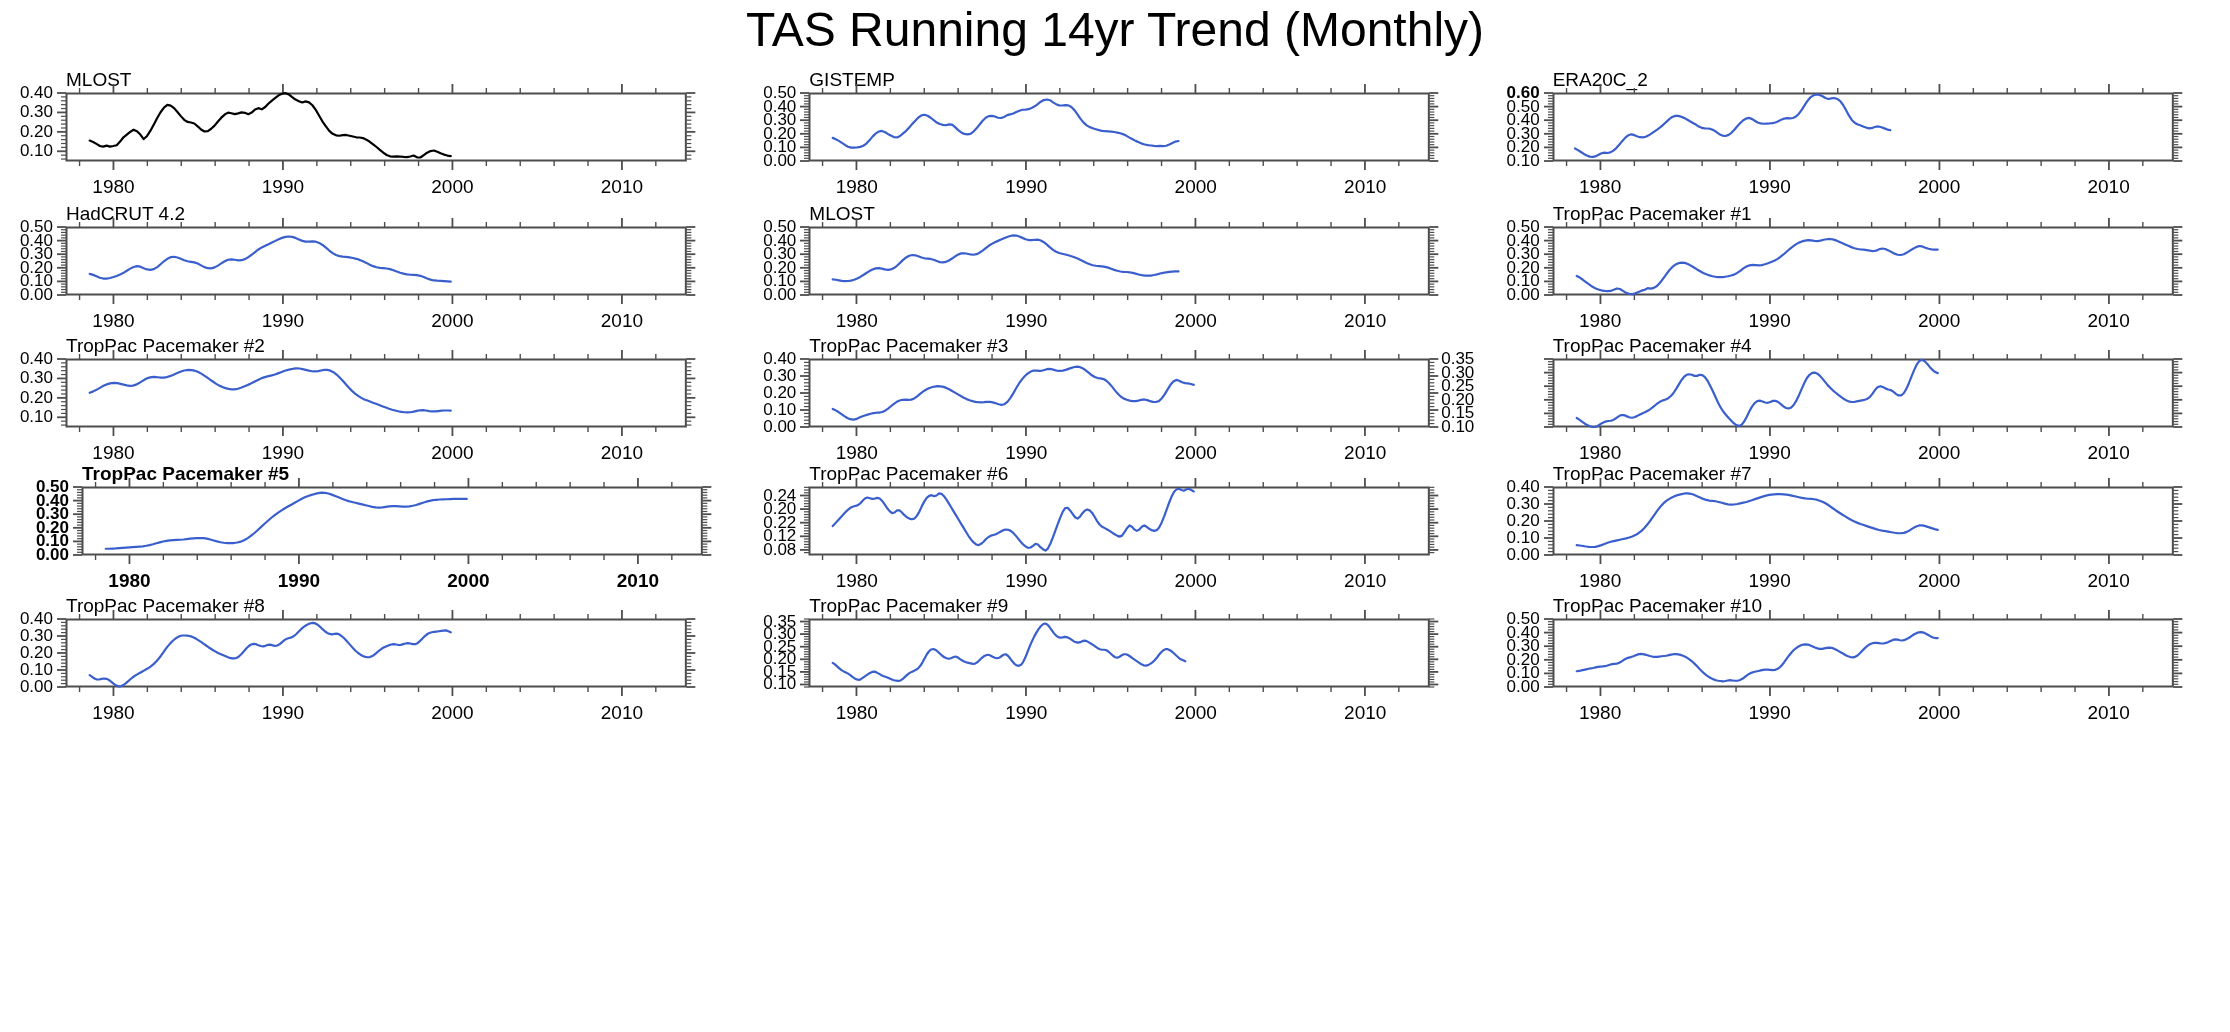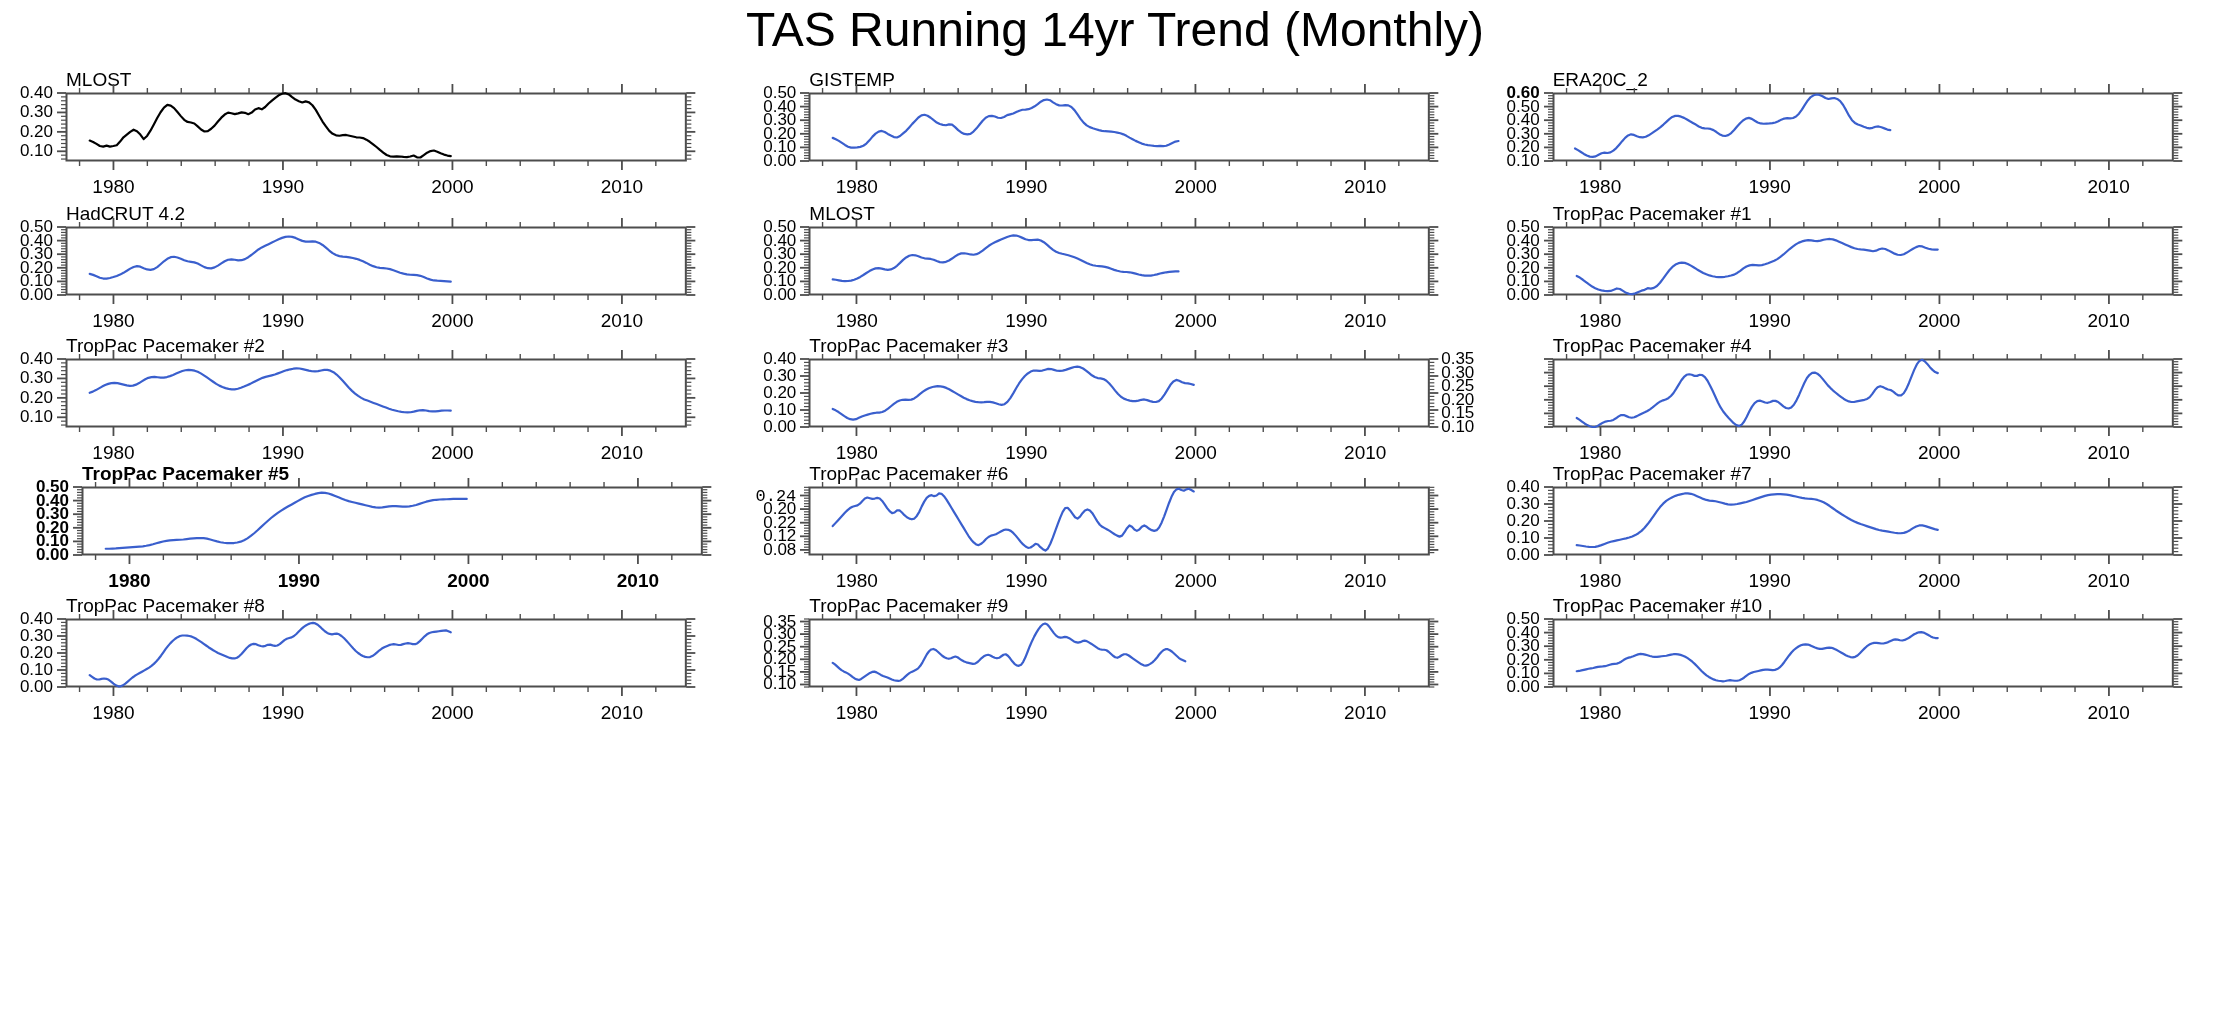--- a/index.html
+++ b/index.html
@@ -1111,21 +1111,21 @@
           <line y1="3.059999999999974" y2="3.059999999999974" x1="-5" x2="0" stroke="#4d4d4d" stroke-width="1.2"></line>
           <line y1="3.059999999999974" y2="3.059999999999974" x1="620.3333333333334" x2="625.3333333333334" stroke="#4d4d4d" stroke-width="1.2"></line>
           <line y1="0.339999999999975" y2="0.339999999999975" x1="-5" x2="0" stroke="#4d4d4d" stroke-width="1.2"></line>
           <line y1="0.339999999999975" y2="0.339999999999975" x1="620.3333333333334" x2="625.3333333333334" stroke="#4d4d4d" stroke-width="1.2"></line>
           <polyline points="23.73,39.10 26.20,36.38 28.67,33.66 31.15,30.94 33.62,28.22 36.09,25.50 38.56,23.12 41.04,21.08 43.51,19.72 45.98,19.04 48.46,18.36 50.93,16.66 53.40,13.94 55.87,11.56 58.35,10.54 60.82,11.22 63.29,11.90 65.76,11.56 68.24,10.88 70.71,11.56 73.18,13.94 75.66,17.34 78.13,21.08 80.60,24.14 83.07,26.18 85.55,25.50 88.02,23.46 90.49,23.46 92.96,25.50 95.44,28.22 97.91,30.26 100.38,31.62 102.85,32.30 105.33,31.62 107.80,28.90 110.27,24.82 112.75,19.38 115.22,14.62 117.69,10.88 120.16,8.84 122.64,8.16 125.11,9.18 127.58,8.50 130.05,6.46 132.53,6.80 135.00,9.18 137.47,12.58 139.95,16.66 142.42,20.74 144.89,24.82 147.36,28.90 149.84,32.98 152.31,37.06 154.78,41.14 157.25,45.22 159.73,49.30 162.20,52.70 164.67,55.42 167.14,57.46 169.62,58.14 172.09,56.78 174.56,54.74 177.04,52.02 179.51,49.98 181.98,48.62 184.45,47.94 186.93,47.26 189.40,45.90 191.87,44.54 194.34,43.18 196.82,42.50 199.29,42.84 201.76,43.86 204.24,45.90 206.71,48.62 209.18,51.68 211.65,54.74 214.13,57.46 216.60,59.50 219.07,60.86 221.54,60.52 224.02,58.82 226.49,56.78 228.96,57.46 231.44,60.18 233.91,62.22 236.38,63.58 238.85,61.54 241.33,56.78 243.80,50.66 246.27,43.86 248.74,37.06 251.22,30.60 253.69,24.82 256.16,21.08 258.63,20.74 261.11,23.46 263.58,26.86 266.05,30.26 268.53,31.62 271.00,29.58 273.47,26.18 275.94,23.46 278.42,22.44 280.89,23.46 283.36,26.18 285.83,30.26 288.31,34.34 290.78,37.74 293.25,39.78 295.73,41.14 298.20,42.50 300.67,43.86 303.14,45.56 305.62,47.26 308.09,48.62 310.56,49.64 313.03,48.62 315.51,45.22 317.98,41.14 320.45,38.42 322.92,39.78 325.40,42.50 327.87,43.86 330.34,42.50 332.82,39.78 335.29,38.42 337.76,39.78 340.23,41.82 342.71,43.18 345.18,43.86 347.65,43.18 350.12,40.46 352.60,35.70 355.07,29.58 357.54,22.78 360.02,15.98 362.49,9.86 364.96,5.10 367.43,2.38 369.91,1.70 372.38,3.06 374.85,3.74 377.32,2.38 379.80,1.70 382.27,3.06 384.74,4.42" fill="none" stroke="#3a5fcd" stroke-width="2.2" stroke-linejoin="round" stroke-linecap="round"></polyline>
         </svg>
         <div class="ylab" style="right: 633.333px; top: 62.9px;">0.08</div>
         <div class="ylab" style="right: 633.333px; top: 49.3px;">0.12</div>
         <div class="ylab" style="right: 633.333px; top: 35.7px;">0.22</div>
         <div class="ylab" style="right: 633.333px; top: 22.1px;">0.20</div>
-        <div class="ylab" style="right: 633.333px; top: 8.5px; font-family: Liberation Mono, monospace;">0.24</div>
+        <div class="ylab" style="right: 633.333px; top: 8.5px;">0.24</div>
         <div class="xlab" style="left: 47.4572px; top: 83px;">1980</div>
         <div class="xlab" style="left: 216.947px; top: 83px;">1990</div>
         <div class="xlab" style="left: 386.437px; top: 83px;">2000</div>
         <div class="xlab" style="left: 555.927px; top: 83px;">2010</div>
       </div>
       <div class="panel" style="left: 1552.67px; top: 487px; width: 620.333px; height: 68px;">
         <div class="panel-title" style="left: 0px;">TropPac Pacemaker #7</div>
         <svg width="620.3333333333334" height="68" class="plotbox">
           <rect x="0.5" y="0.5" width="619.3333333333334" height="67" fill="none" stroke="#4d4d4d" stroke-width="2"></rect>
           <line x1="47.4571948998172" x2="47.4571948998172" y1="-9" y2="0" stroke="#4d4d4d" stroke-width="1.8"></line>

